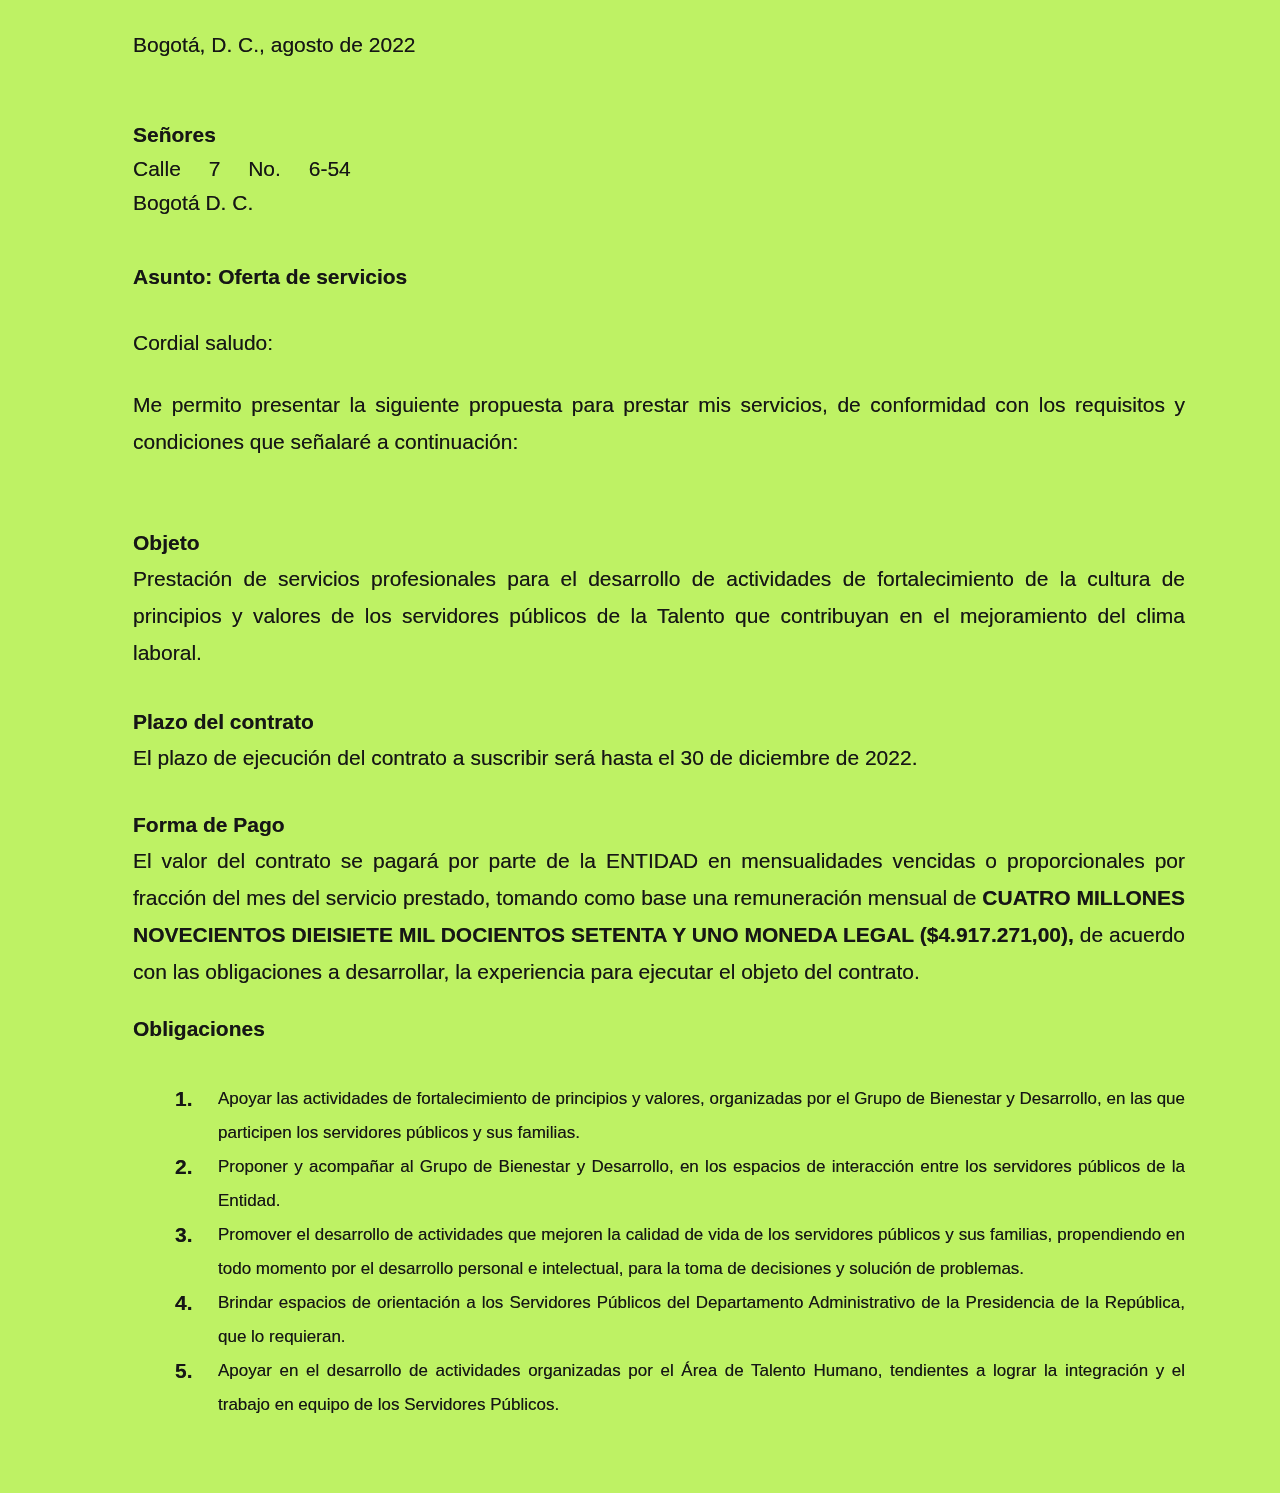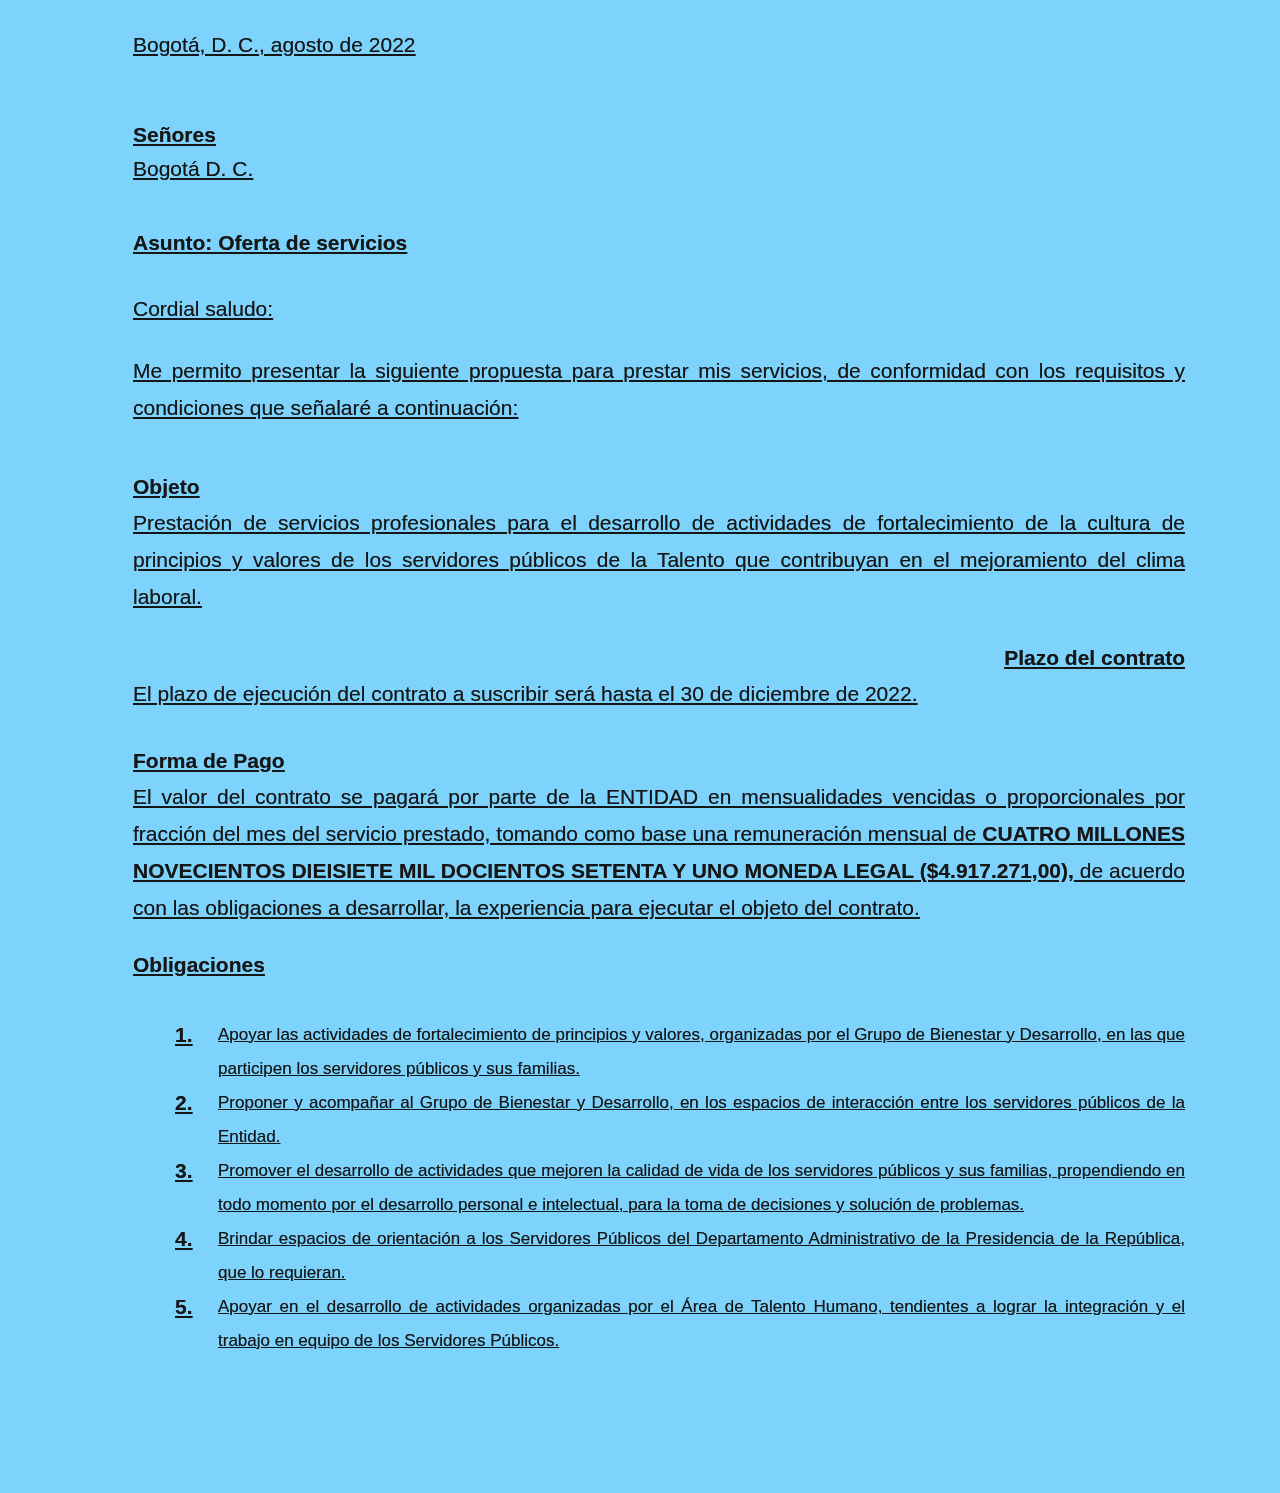--- a/index.html
+++ b/index.html
@@ -12,24 +12,23 @@
     height: 1493px;
     overflow: hidden;
     font-family: "Liberation Sans", sans-serif;
     color: #161616;
   }
   .page {
     box-sizing: border-box;
     width: 1280px;
     height: 1493px;
     padding: 26px 95px 0 133px;
-    background: #7dd3fc;
+    background: #bef264;
     filter: blur(0.3px);
     text-shadow: 0 0 0.5px rgba(0,0,0,0.55);
-    text-decoration: underline;
   }
   .line, p {
     margin: 0;
     font-size: 21px;
     line-height: 34px;
   }
   p.body-par {
     line-height: 37px;
     text-align: justify;
   }
@@ -39,22 +38,22 @@
   .address-line { word-spacing: 22px; }
   .subject-line { margin-top: 40px; }
   .greeting-line { margin-top: 32px; }
   .intro-par { margin-top: 26px; }
   .section-heading {
     margin: 0;
     font-size: 21px;
     line-height: 34px;
     font-weight: bold;
   }
-  .h-objeto { margin-top: 44px; }
-  .h-plazo { margin-top: 26px; text-align: right; }
+  .h-objeto { margin-top: 66px; }
+  .h-plazo { margin-top: 34px; }
   .h-forma { margin-top: 32px; }
   .h-oblig { margin-top: 22px; }
   .obl-list { margin-top: 36px; padding-left: 42px; }
   .obl-item {
     display: flex;
     align-items: flex-start;
   }
   .obl-num {
     flex: 0 0 43px;
     font-size: 21px;
@@ -70,20 +69,21 @@
 </style>
 </head>
 <body>
 
 <div class="page">
 
   <div class="line date-line">Bogotá, D. C., agosto de 2022</div>
 
   <div class="recipient-block">
     <div class="line bold">Señores</div>
+    <div class="line address-line">Calle 7 No. 6-54</div>
     <div class="line">Bogotá D. C.</div>
   </div>
 
   <div class="line bold subject-line">Asunto: Oferta de servicios</div>
 
   <div class="line greeting-line">Cordial saludo:</div>
 
   <p class="body-par intro-par">Me permito presentar la siguiente propuesta para prestar mis servicios, de conformidad con los requisitos y condiciones que señalaré a continuación:</p>
 
   <h2 class="section-heading h-objeto">Objeto</h2>

